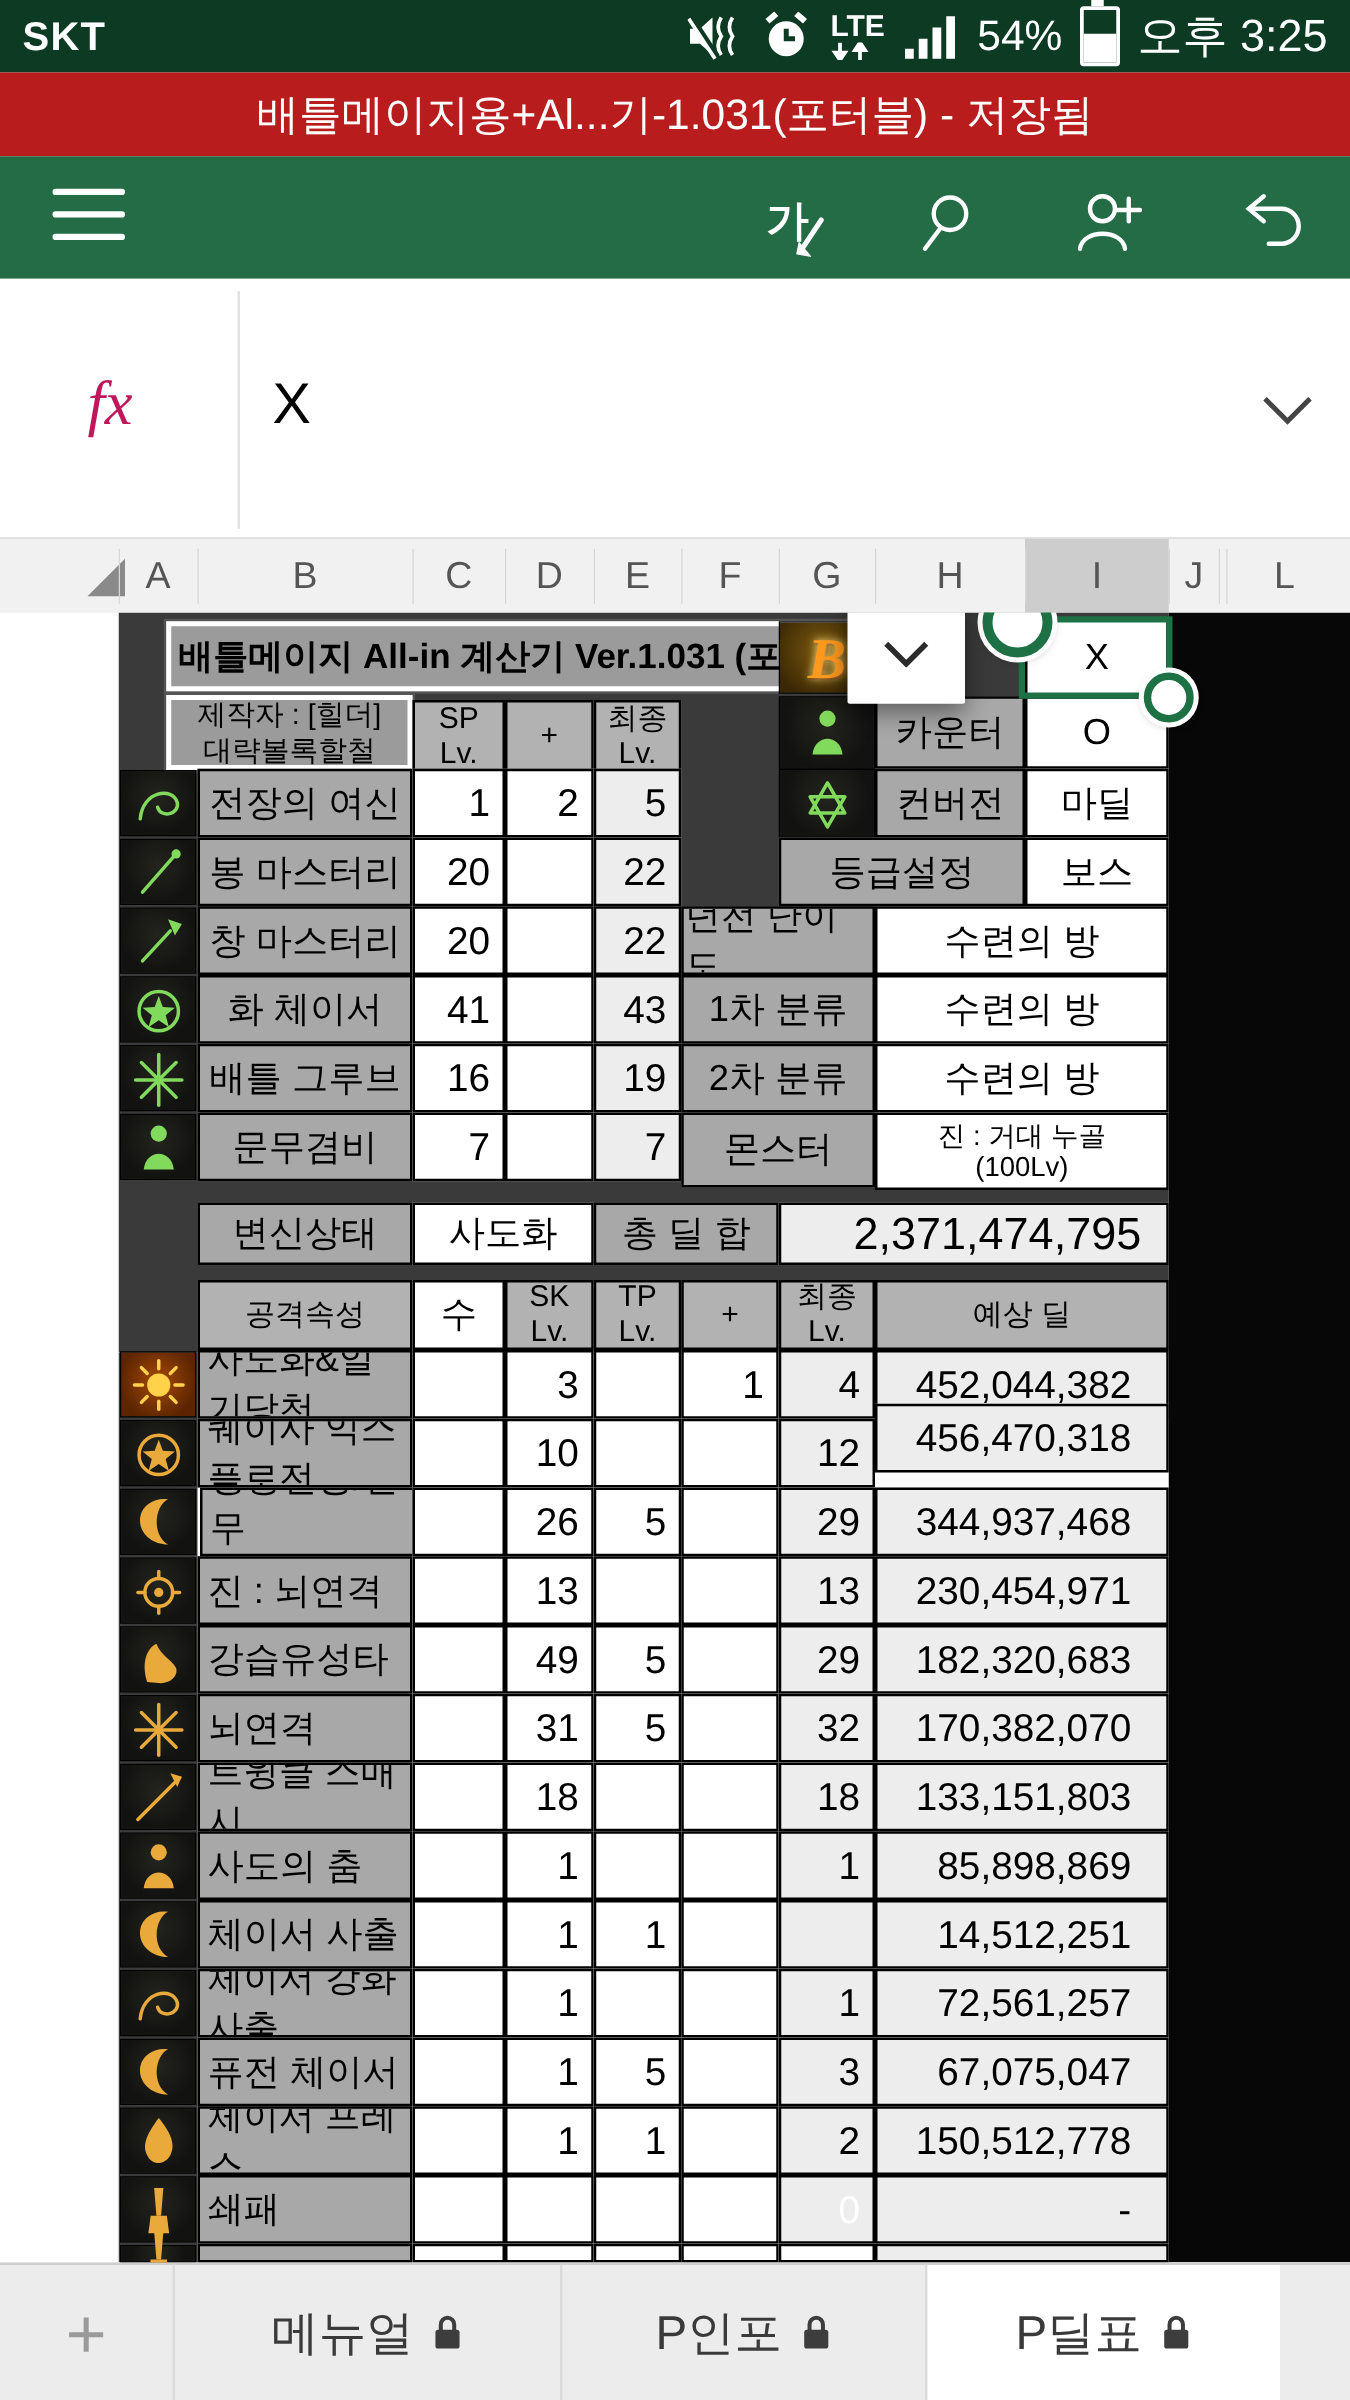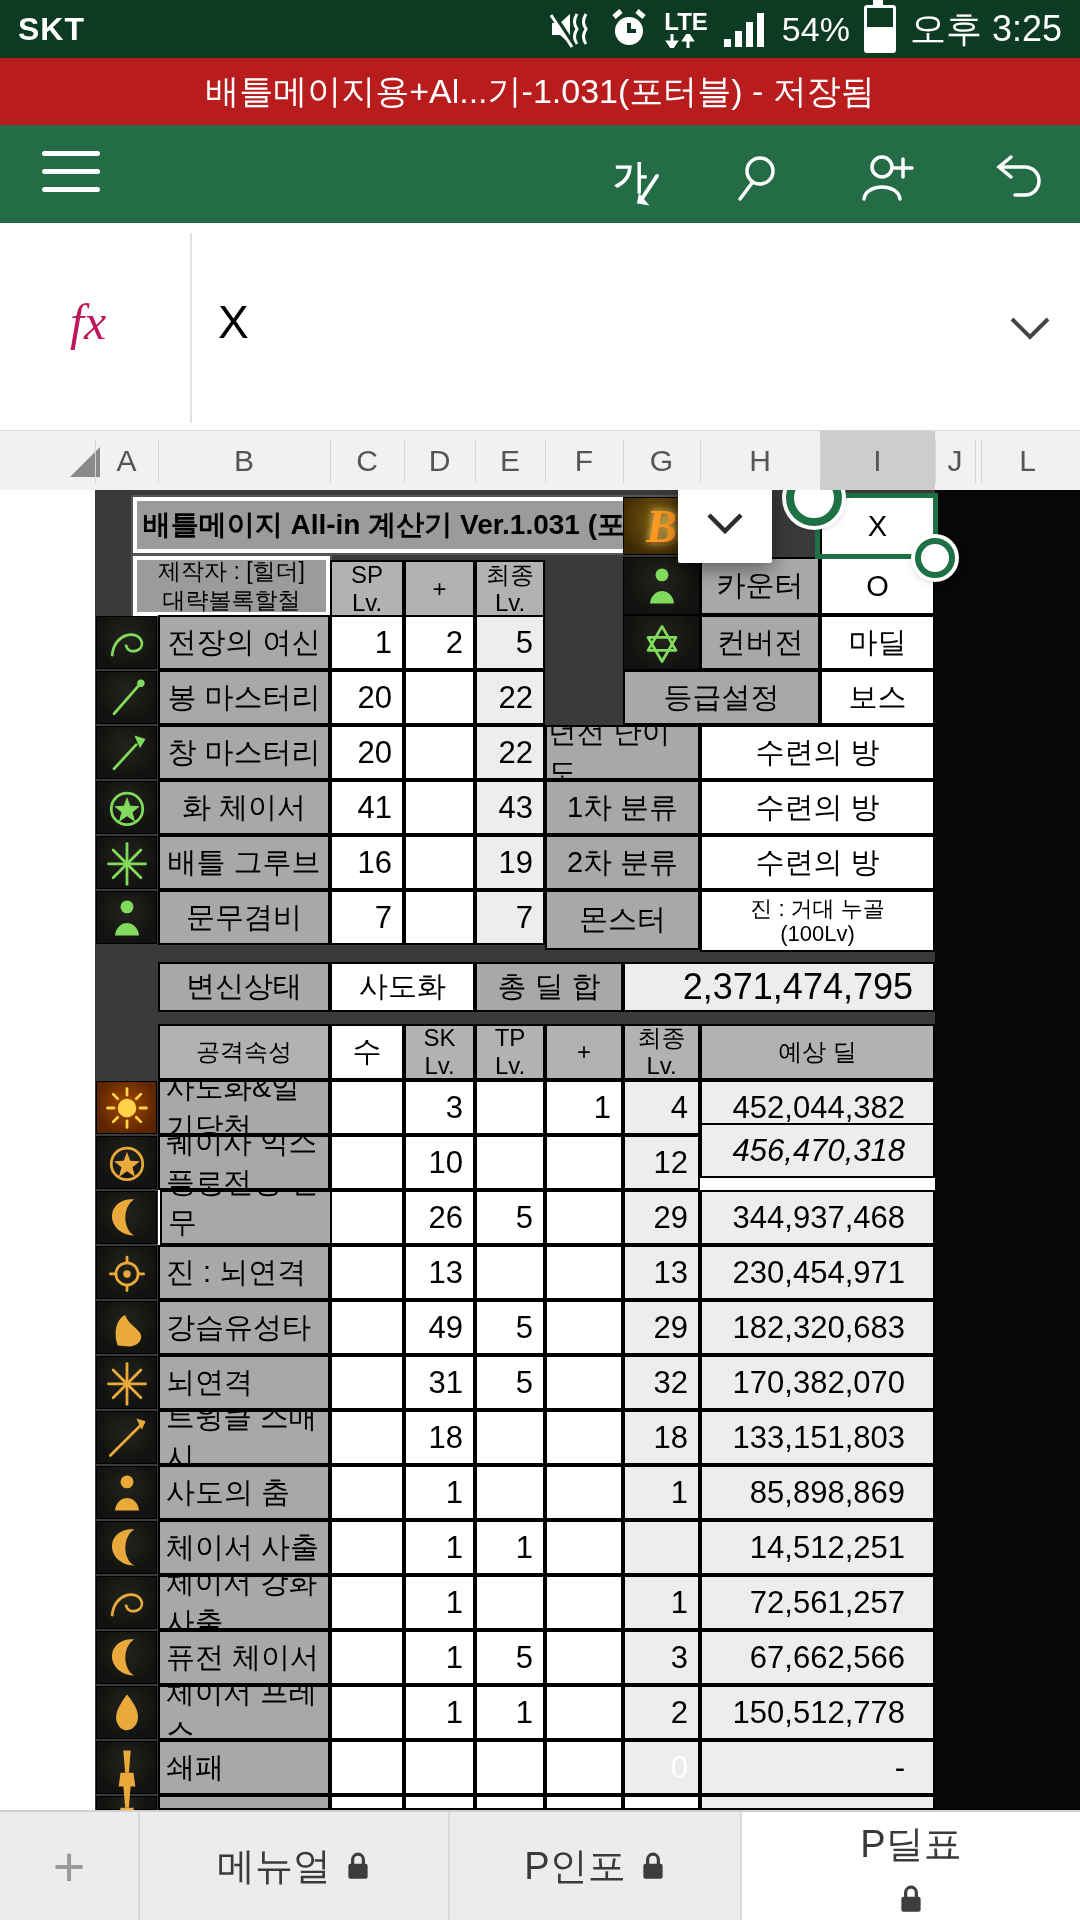--- a/index.html
+++ b/index.html
@@ -443,21 +443,21 @@
         </svg>
       </div>
       <div class="cell gray nameleft fit" style="left: 158px; top: 645px; width: 172px; height: 55px;">
         <span style="display: inline-block; white-space: pre-line; transform-origin: left center; transform: scaleX(0.987654);">퀘이사 익스플로전</span>
       </div>
       <div class="cell num" style="left: 330px; top: 645px; width: 74px; height: 55px;"></div>
       <div class="cell num" style="left: 404px; top: 645px; width: 71px; height: 55px;">10</div>
       <div class="cell num" style="left: 475px; top: 645px; width: 70px; height: 55px;"></div>
       <div class="cell num" style="left: 545px; top: 645px; width: 78px; height: 55px;"></div>
       <div class="cell num light" style="left: 623px; top: 645px; width: 77px; height: 55px;">12</div>
-      <div class="cell dmg light" style="left: 700px; top: 633px; width: 235px; height: 55px; font-style: italic;">456,470,318</div>
+      <div class="cell dmg light" style="left: 700px; top: 633px; width: 235px; height: 55px;">456,470,318</div>
       <div class="tile goldset" style="left: 96px; top: 701px; width: 61px; height: 53px;">
         <svg width="52" height="50" viewBox="0 0 56 54">
           <path d="M36 7 C24 13 22 38 36 46 C21 46 10 35 12 22 C14 11 26 5 36 7 Z" class="f"></path>
         </svg>
       </div>
       <div class="cell gray nameleft fit" style="left: 160px; top: 700px; width: 172px; height: 55px; align-items: flex-end;">
         <span style="display: inline-block; white-space: pre-line; transform-origin: left center; transform: scaleX(0.987654);">황룡천공/난무</span>
       </div>
       <div class="cell num" style="left: 330px; top: 700px; width: 74px; height: 55px;"></div>
       <div class="cell num" style="left: 404px; top: 700px; width: 71px; height: 55px;">26</div>
@@ -579,21 +579,21 @@
         </svg>
       </div>
       <div class="cell gray nameleft fit" style="left: 158px; top: 1140px; width: 172px; height: 55px;">
         <span style="display: inline-block; white-space: pre-line;">퓨전 체이서</span>
       </div>
       <div class="cell num" style="left: 330px; top: 1140px; width: 74px; height: 55px;"></div>
       <div class="cell num" style="left: 404px; top: 1140px; width: 71px; height: 55px;">1</div>
       <div class="cell num" style="left: 475px; top: 1140px; width: 70px; height: 55px;">5</div>
       <div class="cell num" style="left: 545px; top: 1140px; width: 78px; height: 55px;"></div>
       <div class="cell num light" style="left: 623px; top: 1140px; width: 77px; height: 55px;">3</div>
-      <div class="cell dmg light" style="left: 700px; top: 1140px; width: 235px; height: 55px;">67,662,566</div>
+      <div class="cell dmg light" style="left: 700px; top: 1140px; width: 235px; height: 55px;">67,075,047</div>
       <div class="tile goldset" style="left: 96px; top: 1196px; width: 61px; height: 53px;">
         <svg width="52" height="50" viewBox="0 0 56 54">
           <path d="M28 7 C38 19 43 30 38 39 C33 48 22 48 18 39 C13 30 19 19 28 7 Z" class="f"></path>
         </svg>
       </div>
       <div class="cell gray nameleft fit" style="left: 158px; top: 1195px; width: 172px; height: 55px;">
         <span style="display: inline-block; white-space: pre-line; transform-origin: left center; transform: scaleX(0.987654);">체이서 프레스</span>
       </div>
       <div class="cell num" style="left: 330px; top: 1195px; width: 74px; height: 55px;"></div>
       <div class="cell num" style="left: 404px; top: 1195px; width: 71px; height: 55px;">1</div>
@@ -650,21 +650,21 @@
           <path d="M7 13 V8 a5 5 0 0 1 10 0 V13" fill="none" stroke="#3d3d3d" stroke-width="3"></path>
         </svg>
     </div>
     <div class="sheettab" style="left:450px;width:292px;">
       <span>P인포</span>
       <svg class="locksvg" viewBox="0 0 24 28">
           <rect x="3" y="12" width="18" height="14" rx="2" fill="#3d3d3d"></rect>
           <path d="M7 13 V8 a5 5 0 0 1 10 0 V13" fill="none" stroke="#3d3d3d" stroke-width="3"></path>
         </svg>
     </div>
-    <div class="sheettab active" style="left:742px;width:338px;border-right:none;flex-direction:column;">
+    <div class="sheettab active" style="left:742px;width:282px;border-right:none;">
       <span>P딜표</span>
       <svg class="locksvg" viewBox="0 0 24 28">
           <rect x="3" y="12" width="18" height="14" rx="2" fill="#3d3d3d"></rect>
           <path d="M7 13 V8 a5 5 0 0 1 10 0 V13" fill="none" stroke="#3d3d3d" stroke-width="3"></path>
         </svg>
     </div>
   </div>
 
 </div>
 

